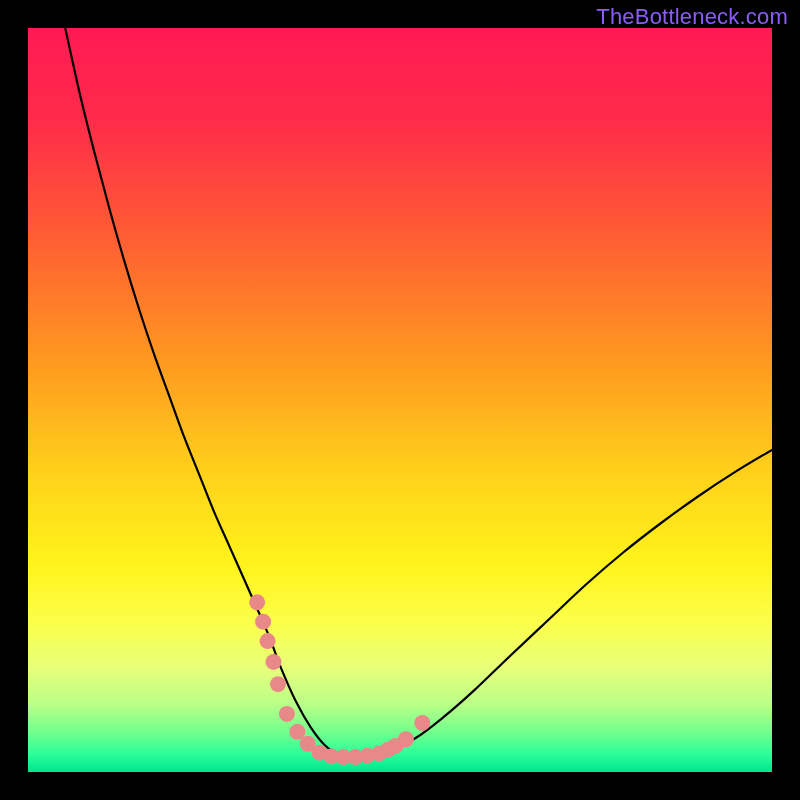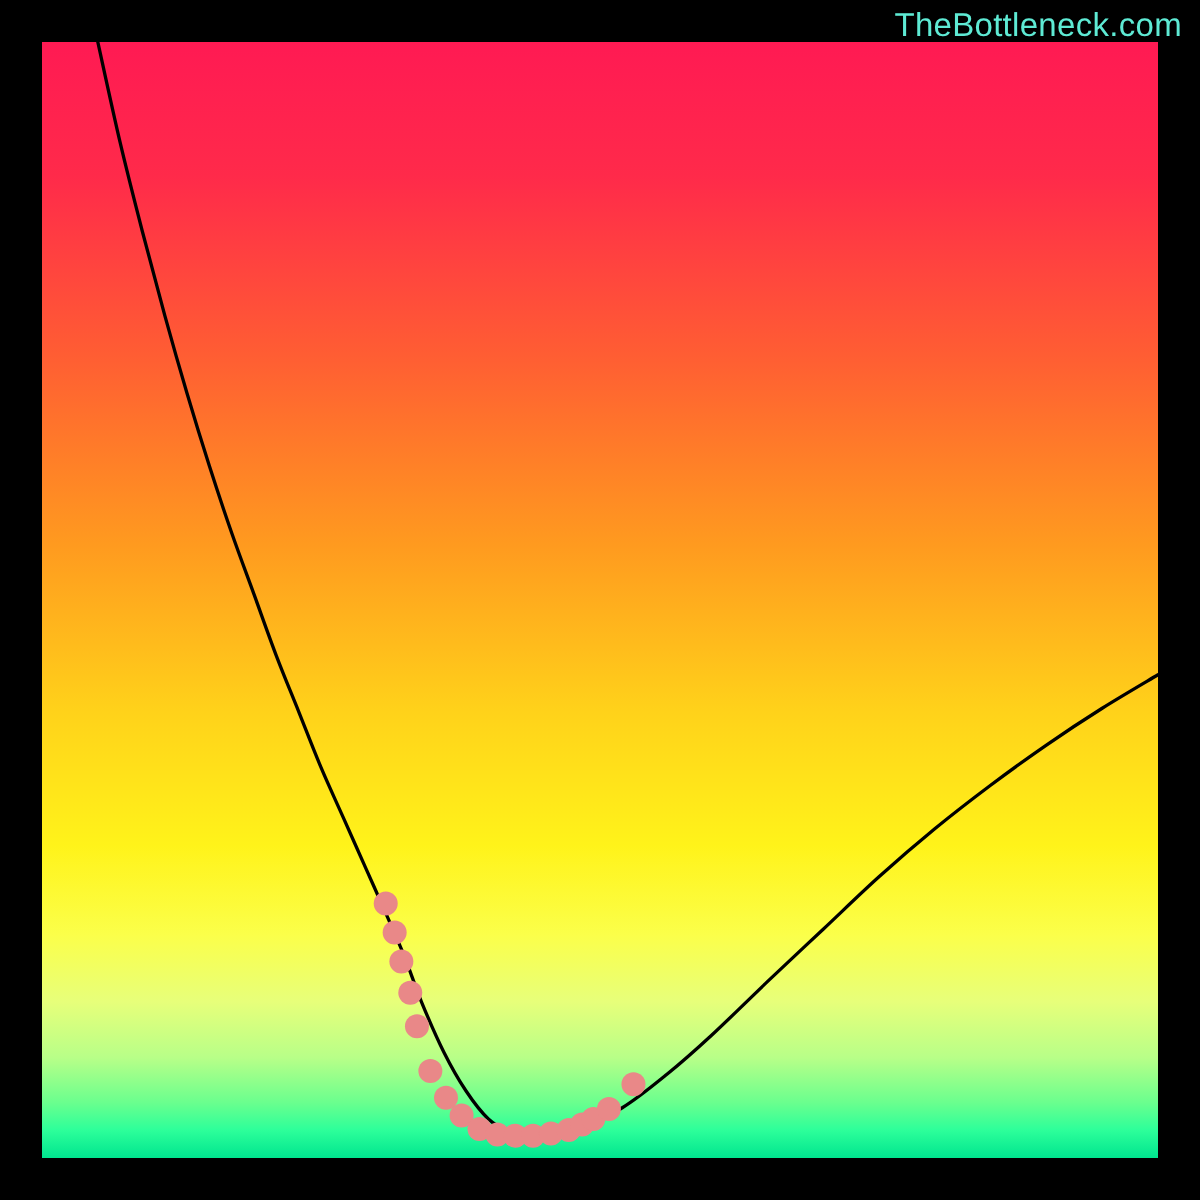--- a/index.html
+++ b/index.html
@@ -23,21 +23,21 @@
     top: 28px;
     left: 28px;
     width: 744px;
     height: 744px;
     overflow: hidden;
   }
   .watermark {
     position: absolute;
     top: 4px;
     right: 12px;
-    color: #5eead4;
+    color: #8b5cf6;
     font-size: 22px;
     font-weight: 500;
     letter-spacing: 0.2px;
   }
   svg { display: block; }
 </style>
 </head>
 <body>
 
 <div class="frame">

